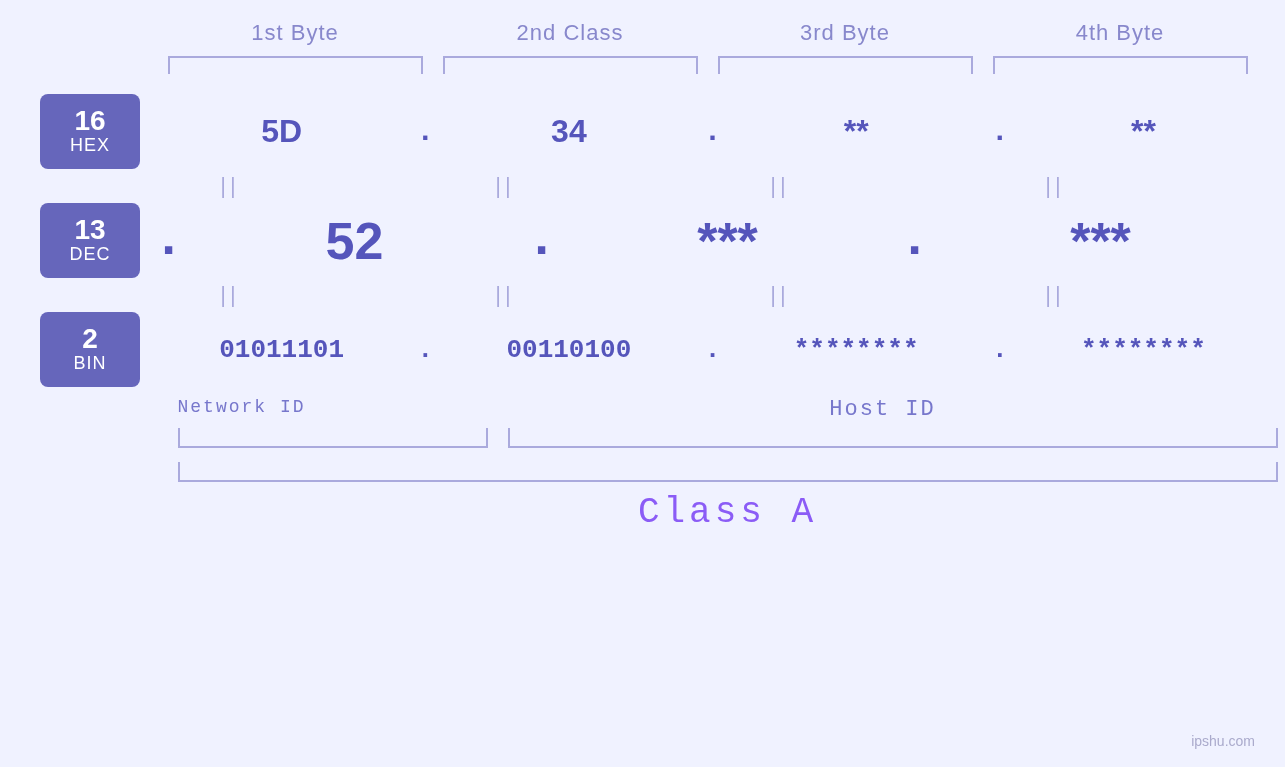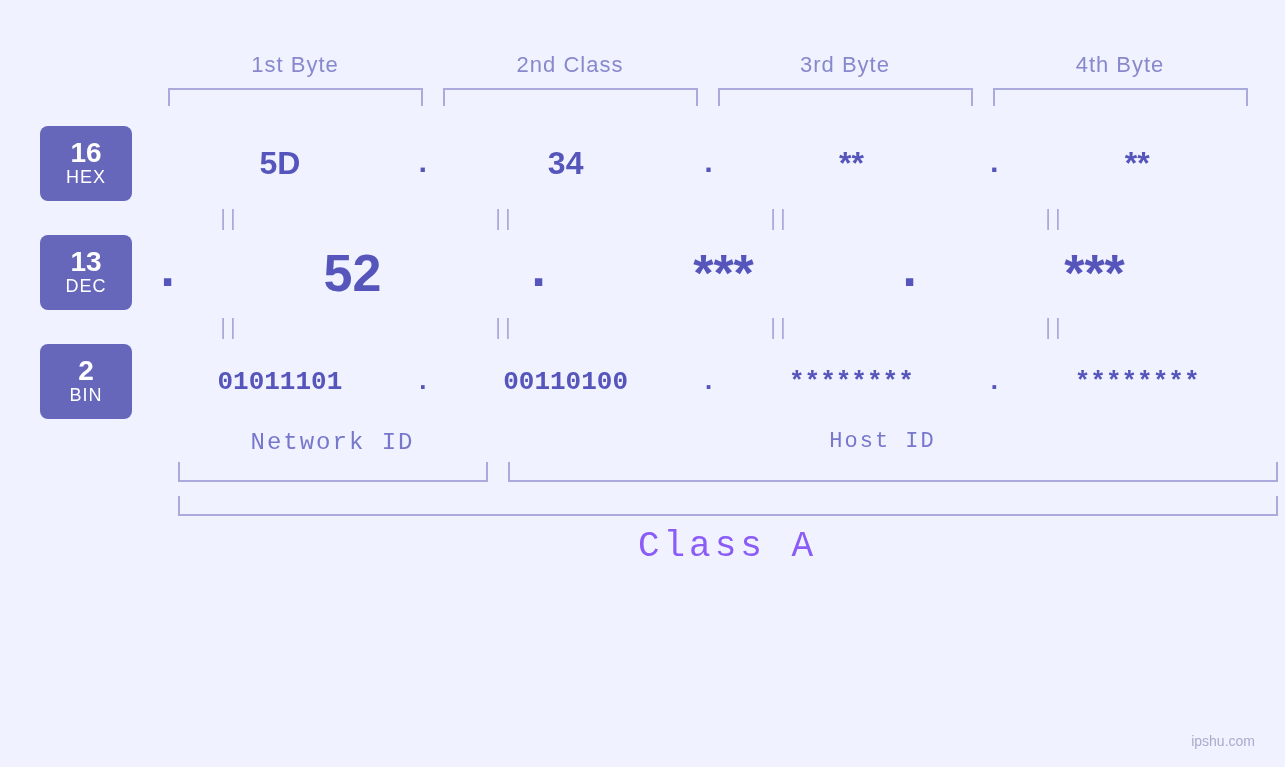--- a/index.html
+++ b/index.html
@@ -21,21 +21,20 @@
       align-items: center;
       padding-top: 20px;
     }
 
     
     .byte-headers {
       display: flex;
       width: 1100px;
       margin-left: 130px;
       margin-bottom: 10px;
-      margin-top: 32px;
     }
     .byte-header {
       flex: 1;
       text-align: center;
       color: #8888cc;
       font-size: 22px;
       font-family: Arial, sans-serif;
       letter-spacing: 1px;
     }
 
@@ -57,21 +56,21 @@
 
     
     .row {
       display: flex;
       align-items: center;
       width: 1285px;
       position: relative;
     }
 
     .label-box {
-      width: 92px;
+      width: 100px;
       height: 75px;
       background: #6666bb;
       border-radius: 8px;
       display: flex;
       flex-direction: column;
       align-items: center;
       justify-content: center;
       margin-left: 40px;
       color: white;
       flex-shrink: 0;
@@ -85,22 +84,22 @@
     .label-sub {
       font-size: 18px;
       font-family: Arial, sans-serif;
       letter-spacing: 1px;
     }
 
     .values-row {
       display: flex;
       flex: 1;
       align-items: center;
-      justify-content: space-between;
-      padding: 0 20px;
+      justify-content: flex-end;
+      padding: 0 13px;
     }
 
     .byte-val {
       flex: 1;
       text-align: center;
       font-size: 52px;
       color: #5555bb;
       font-family: Arial, sans-serif;
       font-weight: 600;
     }
@@ -222,21 +221,21 @@
       <div class="dot bin">.</div>
       <div class="byte-val bin">********</div>
       <div class="dot bin">.</div>
       <div class="byte-val bin">********</div>
     </div>
   </div>
 
   <div style="width:1100px; margin-left:170px; margin-top:10px;">
 
     <div style="display:flex;">
-      <div style="width:310px; text-align:center; color:#7777cc; font-size:24px; font-family:'Courier New',monospace; letter-spacing:2px;">Network ID</div>
+      <div style="width:310px; text-align:left; color:#7777cc; font-size:18px; font-family:'Courier New',monospace; letter-spacing:2px;">Network ID</div>
       <div style="flex:1; text-align:center; color:#7777cc; font-size:22px; font-family:'Courier New',monospace; letter-spacing:2px;">Host ID</div>
     </div>
 
     <div style="display:flex; margin-top:6px;">
 
       <div style="width:310px; height:20px; border-bottom:2px solid #aaaadd; border-left:2px solid #aaaadd; border-right:2px solid #aaaadd;"></div>
       <div style="width:20px;"></div>
 
       <div style="flex:1; height:20px; border-bottom:2px solid #aaaadd; border-left:2px solid #aaaadd; border-right:2px solid #aaaadd;"></div>
     </div>

